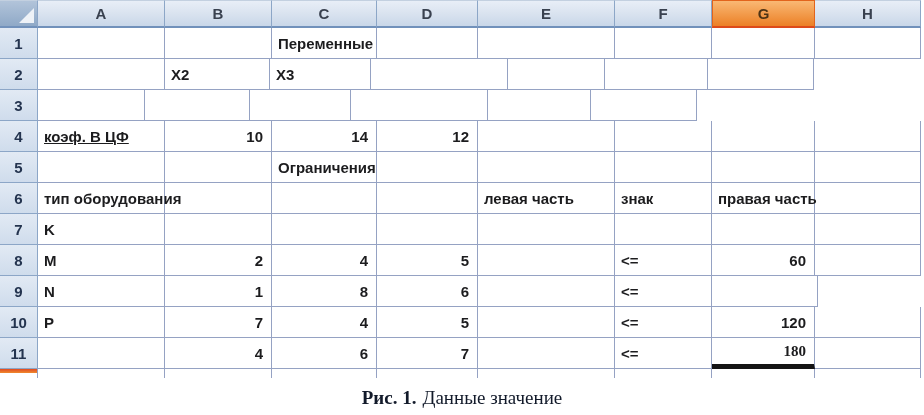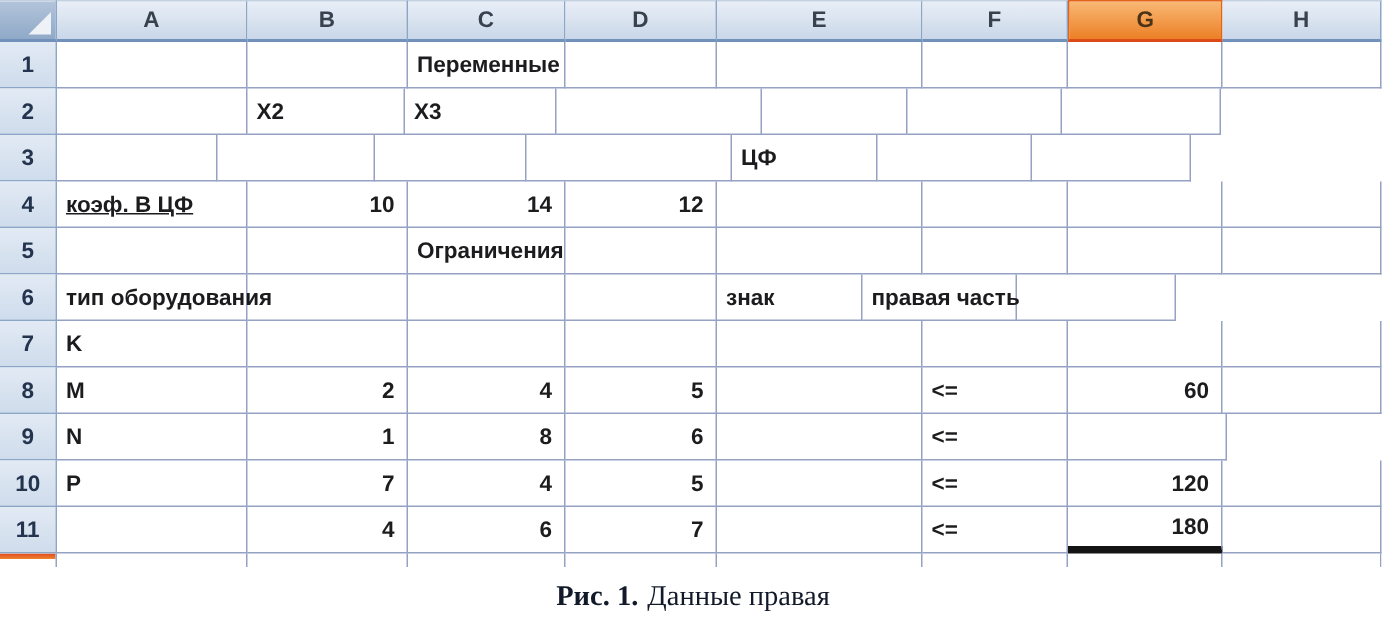--- a/index.html
+++ b/index.html
@@ -113,21 +113,20 @@
       <div class="cell" style="width: 97px;"></div>
       <div class="cell" style="width: 103px;"></div>
       <div class="cell" style="width: 106px;"></div>
     </div>
     <div class="row">
       <div class="row-hdr">3</div>
       <div class="cell" style="width: 107px;"></div>
       <div class="cell" style="width: 105px;"></div>
       <div class="cell" style="width: 101px;"></div>
       <div class="cell" style="width: 137px;"></div>
-      <div class="cell" style="width: 97px;">ЦФ</div>
       <div class="cell" style="width: 103px;"></div>
       <div class="cell" style="width: 106px;"></div>
     </div>
     <div class="row">
       <div class="row-hdr">4</div>
       <div class="cell" style="width: 127px; text-decoration: underline;">коэф. В ЦФ</div>
       <div class="cell r" style="width: 107px;">10</div>
       <div class="cell r" style="width: 105px;">14</div>
       <div class="cell r" style="width: 101px;">12</div>
       <div class="cell" style="width: 137px;"></div>
@@ -145,20 +144,21 @@
       <div class="cell" style="width: 97px;"></div>
       <div class="cell" style="width: 103px;"></div>
       <div class="cell" style="width: 106px;"></div>
     </div>
     <div class="row">
       <div class="row-hdr">6</div>
       <div class="cell" style="width: 127px;">тип оборудования</div>
       <div class="cell" style="width: 107px;"></div>
       <div class="cell" style="width: 105px;"></div>
       <div class="cell" style="width: 101px;"></div>
+      <div class="cell" style="width: 137px;">левая часть</div>
       <div class="cell" style="width: 97px;">знак</div>
       <div class="cell" style="width: 103px;">правая часть</div>
       <div class="cell" style="width: 106px;"></div>
     </div>
     <div class="row">
       <div class="row-hdr">7</div>
       <div class="cell" style="width: 127px;">K</div>
       <div class="cell" style="width: 107px;"></div>
       <div class="cell" style="width: 105px;"></div>
       <div class="cell" style="width: 101px;"></div>
@@ -200,32 +200,32 @@
       <div class="cell" style="width: 106px;"></div>
     </div>
     <div class="row">
       <div class="row-hdr">11</div>
       <div class="cell" style="width: 127px;"></div>
       <div class="cell r" style="width: 107px;">4</div>
       <div class="cell r" style="width: 105px;">6</div>
       <div class="cell r" style="width: 101px;">7</div>
       <div class="cell" style="width: 137px;"></div>
       <div class="cell" style="width: 97px;">&lt;=</div>
-      <div class="cell r thick" style="width: 103px;">180</div>
+      <div class="cell r thick" style="width: 103px; font-family: Liberation Serif, serif;">180</div>
       <div class="cell" style="width: 106px;"></div>
     </div>
     <div class="row partial">
       <div class="row-hdr"></div>
       <div class="cell" style="width: 127px;"></div>
       <div class="cell" style="width: 107px;"></div>
       <div class="cell" style="width: 105px;"></div>
       <div class="cell" style="width: 101px;"></div>
       <div class="cell" style="width: 137px;"></div>
       <div class="cell" style="width: 97px;"></div>
       <div class="cell" style="width: 103px;"></div>
       <div class="cell" style="width: 106px;"></div>
     </div>
   </div>
 
 <div class="caption">
   <span class="bold">Рис. 1.</span>
-  <span>Данные правая</span>
+  <span>Данные значение</span>
 </div>
 
 </body></html>

